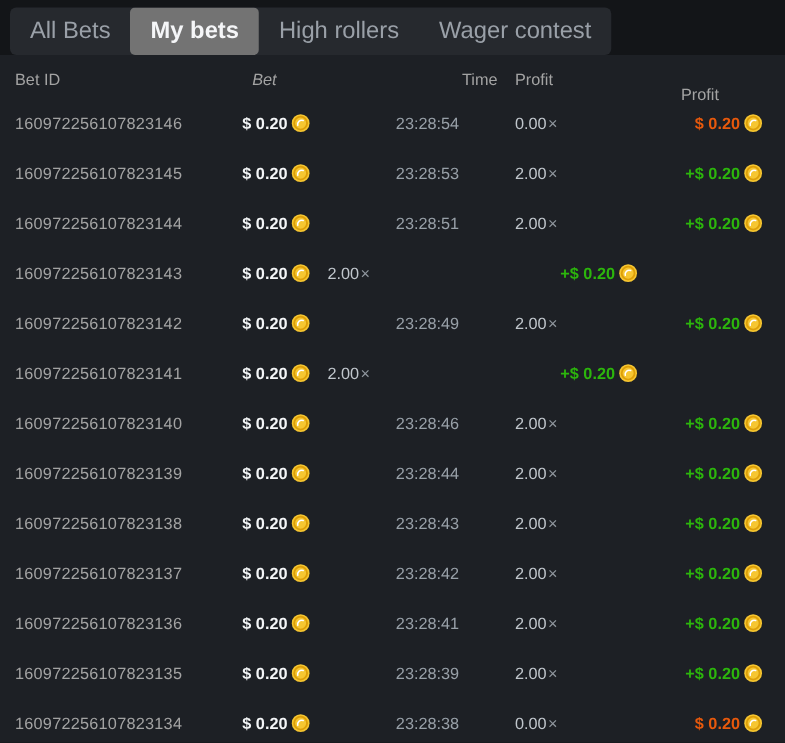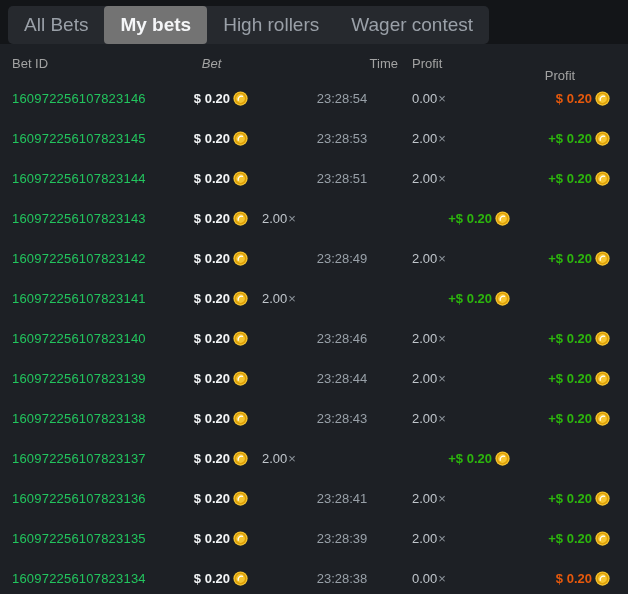--- a/index.html
+++ b/index.html
@@ -38,21 +38,21 @@
     align-items: center;
     padding: 0 18px 0 12px;
   }
   .thead { height: 34px; color: #a3a3a3; font-size: 13px; }
   .h-bet   { text-align: center; padding-right: 15px; font-style: italic; }
   .h-time  { text-align: right; padding-left: 30px; }
   .h-payout{ padding-left: 14px; }
   .h-profit{ text-align: center; margin-top: 24px; }
 
   .row { height: 40px; font-size: 13px; cursor: pointer; }
-  .cell-id   { color: #22c55e; letter-spacing: 0.2px; }
+  .cell-id   { color: #a3a3a3; letter-spacing: 0.2px; }
   .cell-bet  { display: flex; justify-content: flex-end; align-items: center; gap: 3px;
                color: #f3f5f7; font-weight: 700; }
   .cell-time { text-align: center; padding-left: 38px; color: #98a0a8; }
   .cell-payout { padding-left: 14px; color: #c0c6cc; }
   .cell-payout .x { color: #8f969e; margin-left: 1px; }
   .cell-profit { display: flex; justify-content: flex-end; align-items: center; gap: 3px;
                  font-weight: 700; }
   .pval.win  { color: #2cb60c; }
   .pval.loss { color: #e8590c; }
 
@@ -280,20 +280,21 @@
   <div class="row">
     <span class="cell-id">160972256107823137</span>
     <span class="cell-bet">
       <span>$ 0.20</span>
       <svg class="coin" viewBox="0 0 16 16" aria-hidden="true">
         <circle cx="8" cy="8" r="7.6" fill="#f6c631"></circle>
         <circle cx="8" cy="8" r="5.5" fill="none" stroke="#dd9f08" stroke-width="1.6"></circle>
         <path d="M5.6 9.9 C 4.9 7.2, 7.3 4.9, 10.2 5.8" fill="none" stroke="#ffffff" stroke-width="1.3" stroke-linecap="round"></path>
       </svg>
     </span>
+    <span class="cell-time">23:28:42</span>
     <span class="cell-payout"><span>2.00</span><span class="x">×</span></span>
     <span class="cell-profit">
       <span class="pval win">+$ 0.20</span>
       <svg class="coin" viewBox="0 0 16 16" aria-hidden="true">
         <circle cx="8" cy="8" r="7.6" fill="#f6c631"></circle>
         <circle cx="8" cy="8" r="5.5" fill="none" stroke="#dd9f08" stroke-width="1.6"></circle>
         <path d="M5.6 9.9 C 4.9 7.2, 7.3 4.9, 10.2 5.8" fill="none" stroke="#ffffff" stroke-width="1.3" stroke-linecap="round"></path>
       </svg>
     </span>
   </div>

